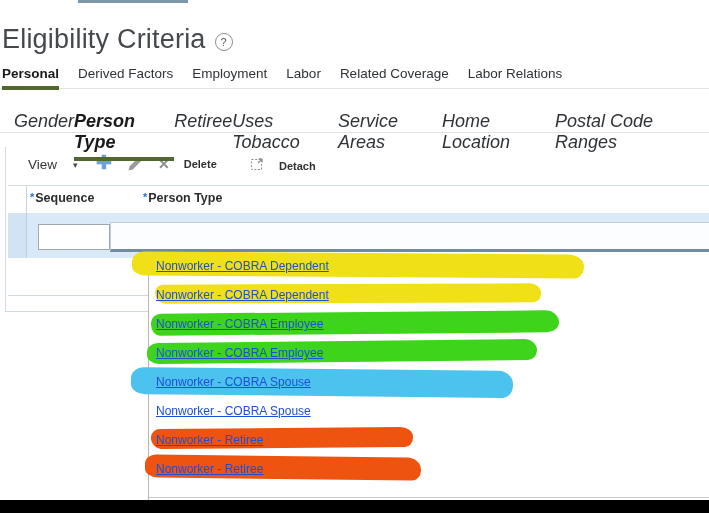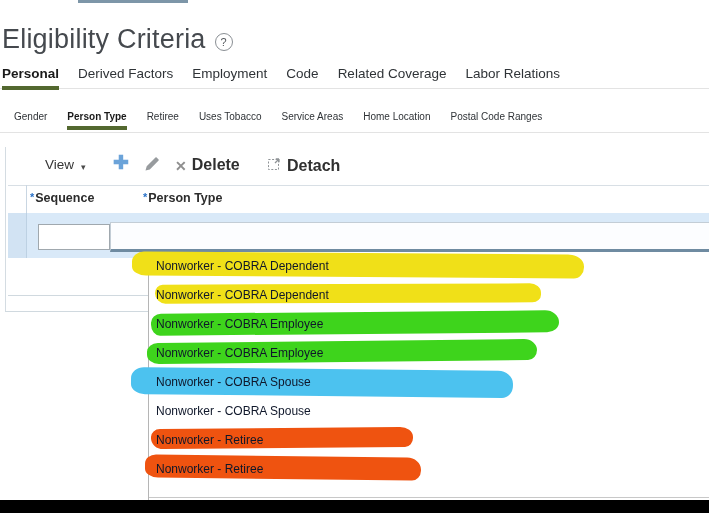--- a/index.html
+++ b/index.html
@@ -12,33 +12,33 @@
   
   .page-title-row{position:absolute;left:2px;top:24px;display:flex;align-items:center;gap:9px;}
   .page-title-row h1{margin:0;font-size:27px;font-weight:300;color:#45494e;letter-spacing:.2px;}
   .help{display:inline-flex;align-items:center;justify-content:center;width:16px;height:16px;
     border:1px solid #8a8f94;border-radius:50%;font-size:11px;color:#55595e;margin-top:4px;cursor:pointer;}
   
   .main-tabs{position:absolute;left:2px;top:66px;display:flex;gap:19px;font-size:13.5px;color:#2f3337;z-index:3;}
   .main-tabs .tab{padding-bottom:5px;cursor:pointer;}
   .main-tabs .tab.active{font-weight:bold;color:#1a1a1a;border-bottom:4px solid #53682f;}
   .tabs-base{position:absolute;left:0;top:88px;width:709px;height:1px;background:#e3e3e3;}
-  .sub-tabs{position:absolute;left:14px;top:111px;display:flex;gap:20px;font-size:10px;color:#2f3337;z-index:3;}
+  .sub-tabs{position:absolute;left:14px;top:111px;display:flex;font-size:18px;color:#2f3337;z-index:3;font-style:italic;}
   .sub-tabs .tab{padding-bottom:4px;cursor:pointer;}
   .sub-tabs .tab.active{font-weight:bold;color:#1a1a1a;border-bottom:4px solid #53682f;}
   .subtabs-base{position:absolute;left:0;top:132px;width:709px;height:1px;background:#e3e3e3;}
   
   .panel-left{position:absolute;left:5px;top:147px;width:1px;height:164px;background:#d4dce2;}
   .panel-row-bottom{position:absolute;left:8px;top:295px;width:701px;height:1px;background:#d0d9df;}
   .panel-bottom{position:absolute;left:5px;top:311px;width:704px;height:1px;background:#d0d9df;}
   .header-sep{position:absolute;left:8px;top:185px;width:701px;height:1px;background:#d8dfe5;}
   
   .toolbar{position:absolute;left:0;top:150px;width:709px;height:30px;}
-  .tb{position:absolute;display:flex;align-items:flex-end;gap:5px;cursor:pointer;margin-left:17px;}
-  .tb .lbl{font-weight:bold;font-size:16px;color:#303030;}
+  .tb{position:absolute;display:flex;align-items:center;gap:14px;cursor:pointer;}
+  .tb .lbl{font-weight:bold;font-size:11px;color:#303030;}
   .tb-view{left:28px;top:7px;font-size:13.5px;color:#353535;}
   .tb-view .caret{font-size:9px;color:#4a4a4a;margin-left:2px;}
   .tb-plus{left:96px;top:1px;font-size:19px;font-weight:bold;color:#6ba3d9;}
   .tb-pencil{left:127px;top:6px;}
   .tb-del{left:158px;top:6px;}
   .tb-del .xg{font-size:14px;font-weight:bold;color:#8f8f8f;}
   .tb-detach{left:250px;top:6px;}
   
   .th{position:absolute;top:191px;font-size:12.5px;font-weight:bold;color:#2c2c2c;}
   .th .req{color:#2a72c8;font-size:11px;vertical-align:top;margin-right:1px;}
@@ -50,21 +50,21 @@
   .sel-cell{position:absolute;left:8px;top:213px;width:18px;height:45px;background:#d2e3f3;border-right:1px solid #bdd1e3;}
   .seq-input{position:absolute;left:38px;top:224px;width:62px;height:24px;border:1px solid #9fa;
     border:1px solid #a0a8ae;background:#fff;font-family:"Liberation Sans",sans-serif;font-size:12px;padding:0 4px;}
   .combobox{position:absolute;left:110px;top:222px;width:599px;height:26px;background:#fcfdff;
     border-top:1px solid #c3cdd6;border-left:1px solid #c3cdd6;border-bottom:3px solid #6f8ba1;cursor:pointer;}
   
   .dropdown{position:absolute;left:148px;top:252px;width:561px;height:261px;background:#ffffff;
     border-left:1px solid #b5b5b5;z-index:10;overflow:visible;}
   .dd-bottom-line{position:absolute;left:0;right:0;top:245px;height:1px;background:#c8c8c8;z-index:1;}
   .dd-item{position:relative;height:29px;cursor:pointer;}
-  .dd-text{position:absolute;left:7px;top:7px;font-size:12px;color:#0f172a;z-index:3;white-space:nowrap;}
+  .dd-text{position:absolute;left:7px;top:7px;font-size:12px;color:#1d4ed8;z-index:3;white-space:nowrap;text-decoration:underline;}
   .hl{position:absolute;z-index:2;}
   .dd-item:nth-child(1) .hl{left:2px;top:3px;width:428px;height:19px;border-radius:9px 14px 7px 12px/8px 10px 9px 12px;transform:rotate(-0.4deg);}
   .dd-item:nth-child(2) .hl{left:-17px;top:1px;width:452px;height:24px;border-radius:12px 16px 10px 14px/10px 12px 11px 9px;transform:rotate(0.4deg);}
   .dd-item:nth-child(3) .hl{left:6px;top:3px;width:386px;height:19px;border-radius:8px 12px 9px 11px/9px 10px 8px 11px;transform:rotate(-0.2deg);}
   .dd-item:nth-child(4) .hl{left:2px;top:2px;width:408px;height:22px;border-radius:10px 14px 12px 9px/9px 12px 10px 11px;transform:rotate(-0.5deg);}
   .dd-item:nth-child(5) .hl{left:-2px;top:2px;width:390px;height:21px;border-radius:11px 13px 9px 12px/9px 11px 10px 9px;transform:rotate(-0.6deg);}
   .dd-item:nth-child(6) .hl{left:-18px;top:1px;width:382px;height:27px;border-radius:13px 15px 11px 14px/11px 13px 12px 10px;transform:rotate(0.6deg);}
   .dd-item:nth-child(8) .hl{left:2px;top:2px;width:262px;height:20px;border-radius:9px 13px 8px 12px/8px 10px 9px 11px;transform:rotate(-0.5deg);}
   .dd-item:nth-child(9) .hl{left:-4px;top:1px;width:276px;height:23px;border-radius:11px 14px 9px 13px/9px 12px 10px 9px;transform:rotate(0.7deg);}
   
@@ -79,21 +79,21 @@
 
   <div class="page-title-row">
     <h1>Eligibility Criteria</h1>
     <span class="help">?</span>
   </div>
 
   <div class="main-tabs">
       <div class="tab active">Personal</div>
       <div class="tab">Derived Factors</div>
       <div class="tab">Employment</div>
-      <div class="tab">Code</div>
+      <div class="tab">Labor</div>
       <div class="tab">Related Coverage</div>
       <div class="tab">Labor Relations</div>
     </div>
   <div class="tabs-base"></div>
 
   <div class="sub-tabs">
       <div class="tab">Gender</div>
       <div class="tab active">Person Type</div>
       <div class="tab">Retiree</div>
       <div class="tab">Uses Tobacco</div>

